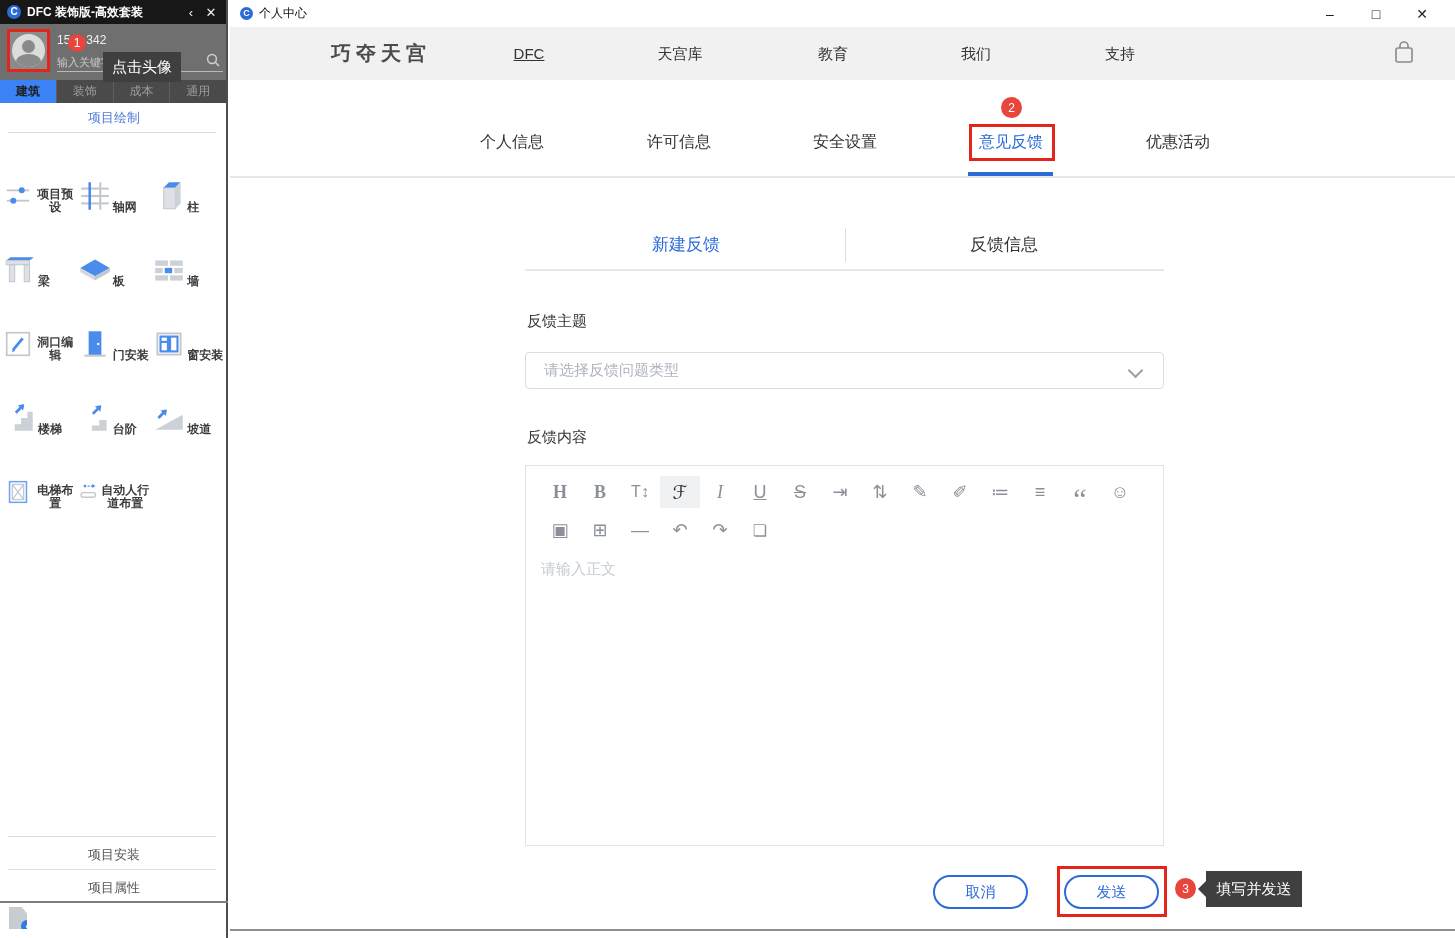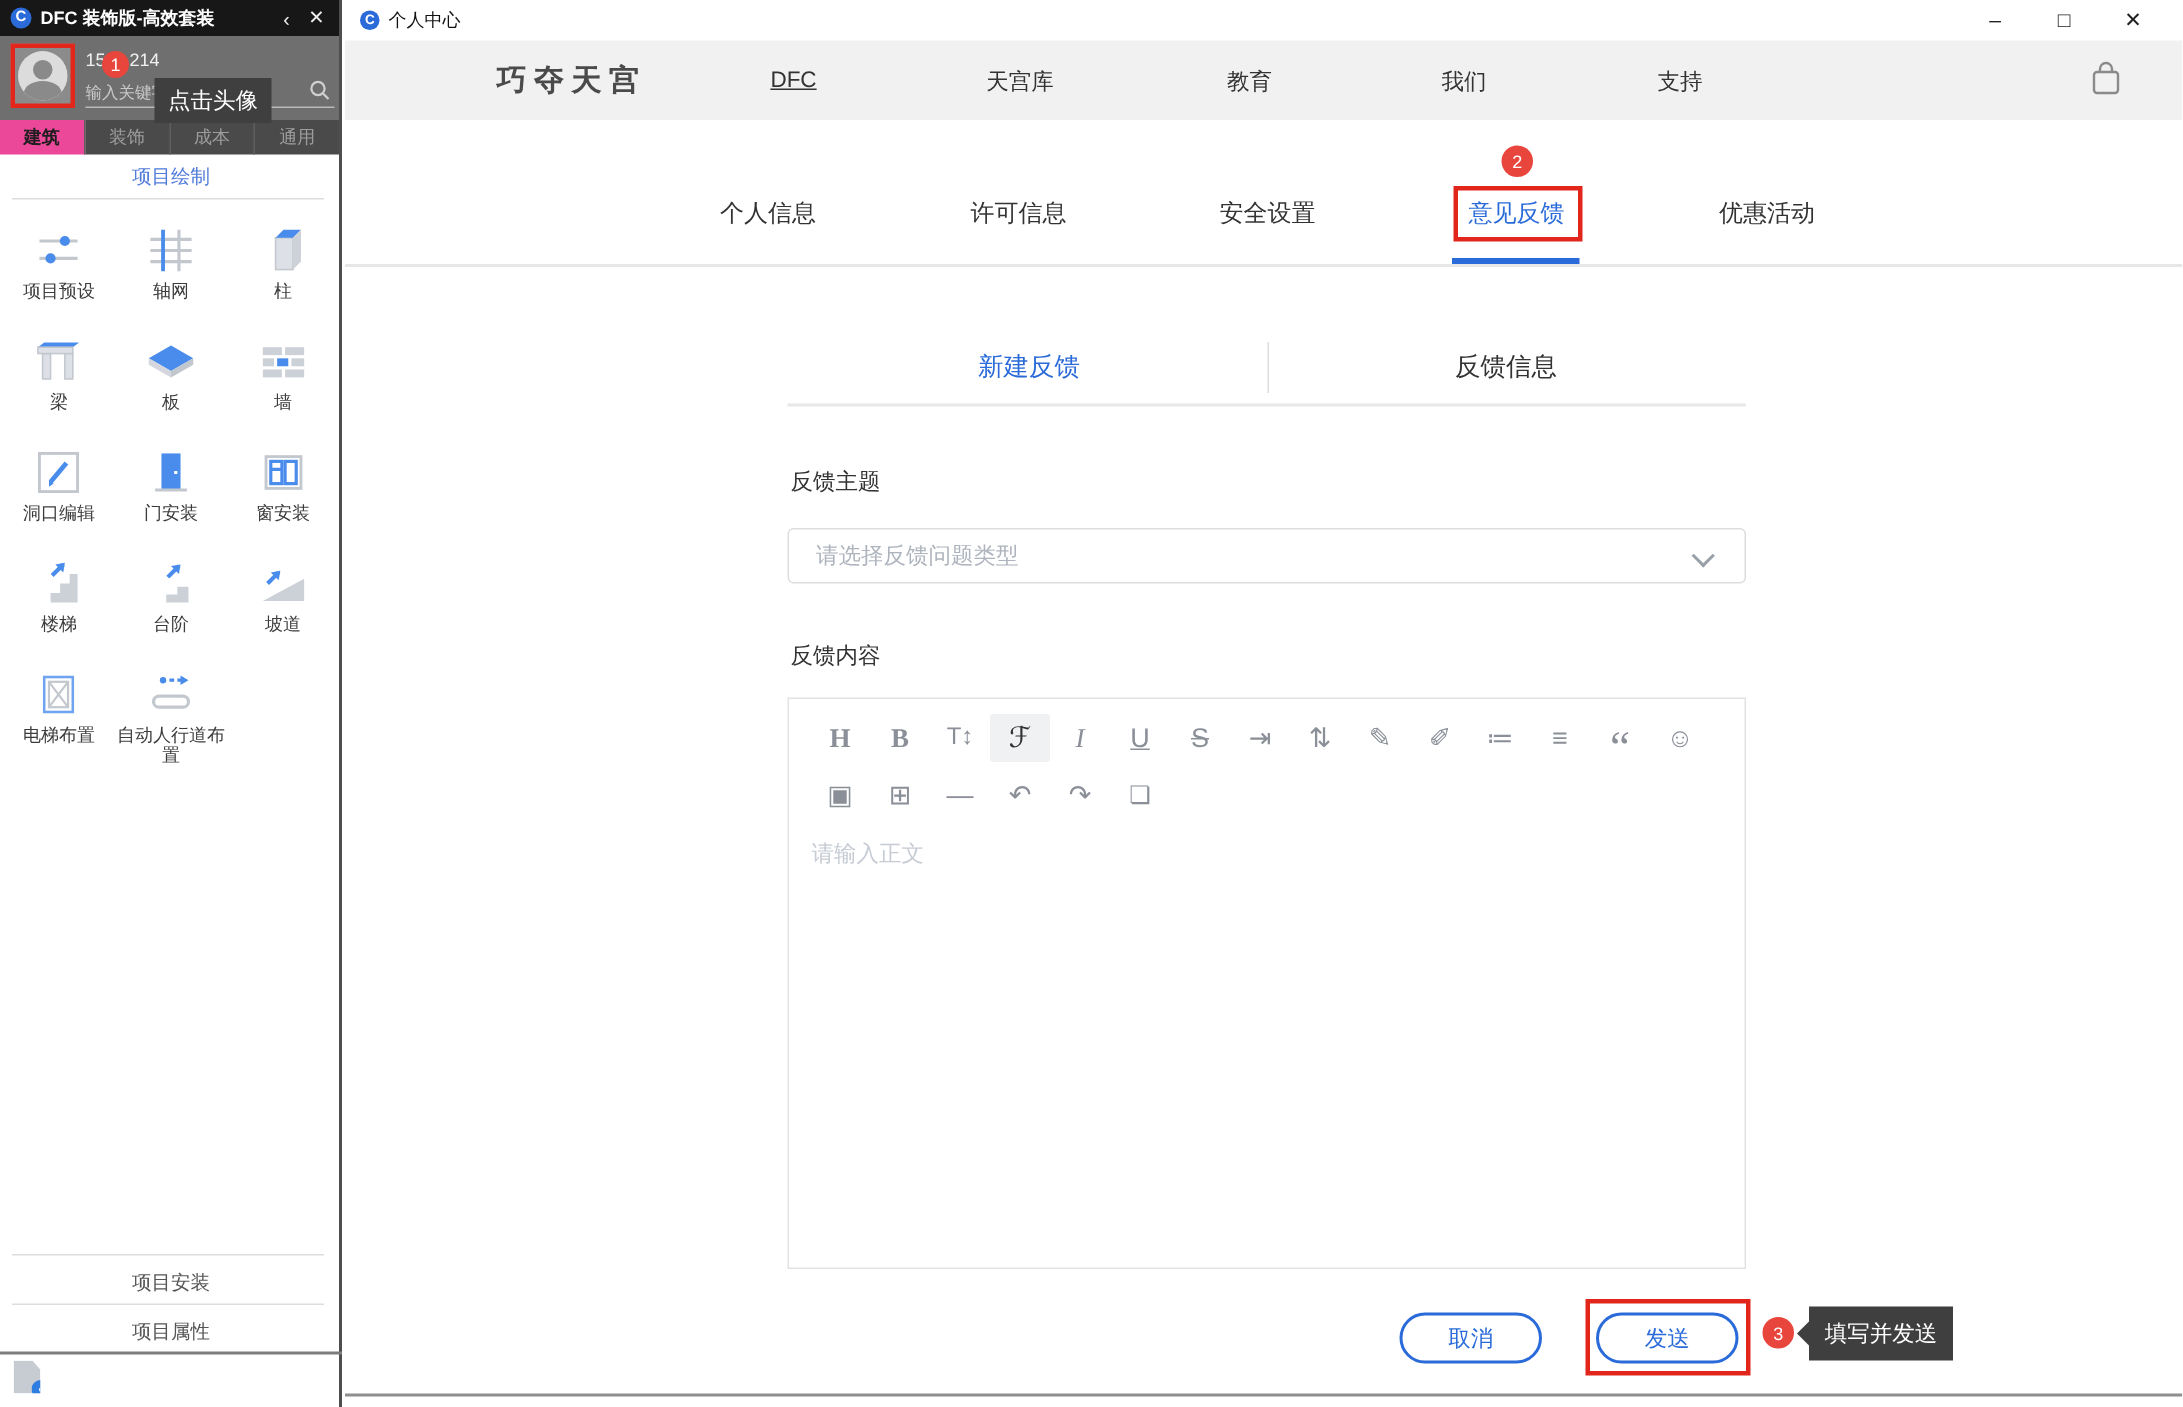--- a/index.html
+++ b/index.html
@@ -20,25 +20,25 @@
   .avatar .body{position:absolute;left:4px;top:20px;width:25px;height:16px;border-radius:50%;background:#8a8a8a;}
   .phone{position:absolute;left:57px;top:9px;color:#f0f0f0;font-size:12px;}
   .phone .p2{margin-left:16px;}
   .lp-search{position:absolute;left:57px;top:30px;width:148px;background:transparent;border:none;border-bottom:1px solid #b9b9b9;
              color:#d6d6d6;font-size:11px;padding:2px 18px 3px 0;outline:none;font-family:inherit;}
   .lp-search::placeholder{color:#c9c9c9;}
   .mag{position:absolute;left:206px;top:29px;}
   .lp-tabs{position:absolute;left:0;top:80px;right:0;height:23px;display:flex;}
   .lp-tab{flex:1;display:flex;align-items:center;justify-content:center;background:#4a4a4a;color:#9d9d9d;font-size:12px;border-right:1px solid #5e5e5e;cursor:default;}
   .lp-tab:last-child{border-right:none;}
-  .lp-tab.active{background:#ec4899;color:#1d1d1d;font-weight:bold;}
+  .lp-tab.active{background:#3b82f6;color:#1d1d1d;font-weight:bold;}
   .lp-section{position:absolute;left:0;top:109px;width:228px;text-align:center;color:#4f7bd9;font-size:13px;}
   .lp-div{position:absolute;left:8px;right:10px;border-top:1px solid #ddd;}
   .tools{position:absolute;left:2px;top:140px;width:224px;display:grid;grid-template-columns:repeat(3,1fr);}
-  .tool{min-height:74px;display:flex;flex-direction:column;align-items:center;padding-top:9px;box-sizing:border-box;cursor:default;}
+  .tool{min-height:74px;display:flex;flex-direction:row;align-items:flex-end;padding-top:9px;box-sizing:border-box;cursor:default;font-weight:bold;}
   .tool svg{width:36px;height:36px;}
   .tlabel{font-size:12px;color:#3c3c3c;margin-top:3px;text-align:center;line-height:13px;max-width:72px;}
   .lp-foot-label{position:absolute;left:0;width:228px;text-align:center;color:#555;font-size:13px;}
   .lp-bottomline{position:absolute;left:0;top:901px;width:228px;border-top:2px solid #7d7d7d;}
   .docgear{position:absolute;left:9px;top:907px;width:18px;height:22px;background:#c7ccd3;clip-path:polygon(0 0,70% 0,100% 28%,100% 100%,0 100%);}
   .docgear .gear{position:absolute;right:-6px;bottom:-3px;width:12px;height:12px;border-radius:50%;background:#2f7de0;border:2px dotted #2f7de0;box-sizing:border-box;}
   .docgear .gear::after{content:"";position:absolute;left:3px;top:3px;width:3px;height:3px;border-radius:50%;background:#fff;}
   
   .mw{position:absolute;left:230px;top:0;width:1225px;height:931px;background:#fff;border-bottom:2px solid #8f8f8f;box-sizing:border-box;}
   .mw-titlebar{position:absolute;left:0;top:0;right:0;height:27px;background:#fff;display:flex;align-items:center;padding:0 10px;box-sizing:border-box;}
@@ -111,21 +111,21 @@
     </div>
 
     <div class="lp-user">
       <div class="avatar-box">
         <div class="avatar">
           <div class="head"></div>
           <div class="body"></div>
         </div>
       </div>
       <div class="phone">
-        <span>15</span><span class="p2">214</span>
+        <span>15</span><span class="p2">342</span>
       </div>
       <div class="badge" style="left:68px;top:10px;width:18px;height:18px;z-index:6;">1</div>
       <div class="tip-avatar">点击头像</div>
       <input class="lp-search" placeholder="输入关键字或首字母查找" style="">
       <svg class="mag" width="14" height="14" viewBox="0 0 14 14">
         <circle cx="6" cy="6" r="4.4" fill="none" stroke="#cfcfcf" stroke-width="1.5"></circle>
         <line x1="9.5" y1="9.5" x2="13" y2="13" stroke="#cfcfcf" stroke-width="1.5"></line>
       </svg>
     </div>
 

